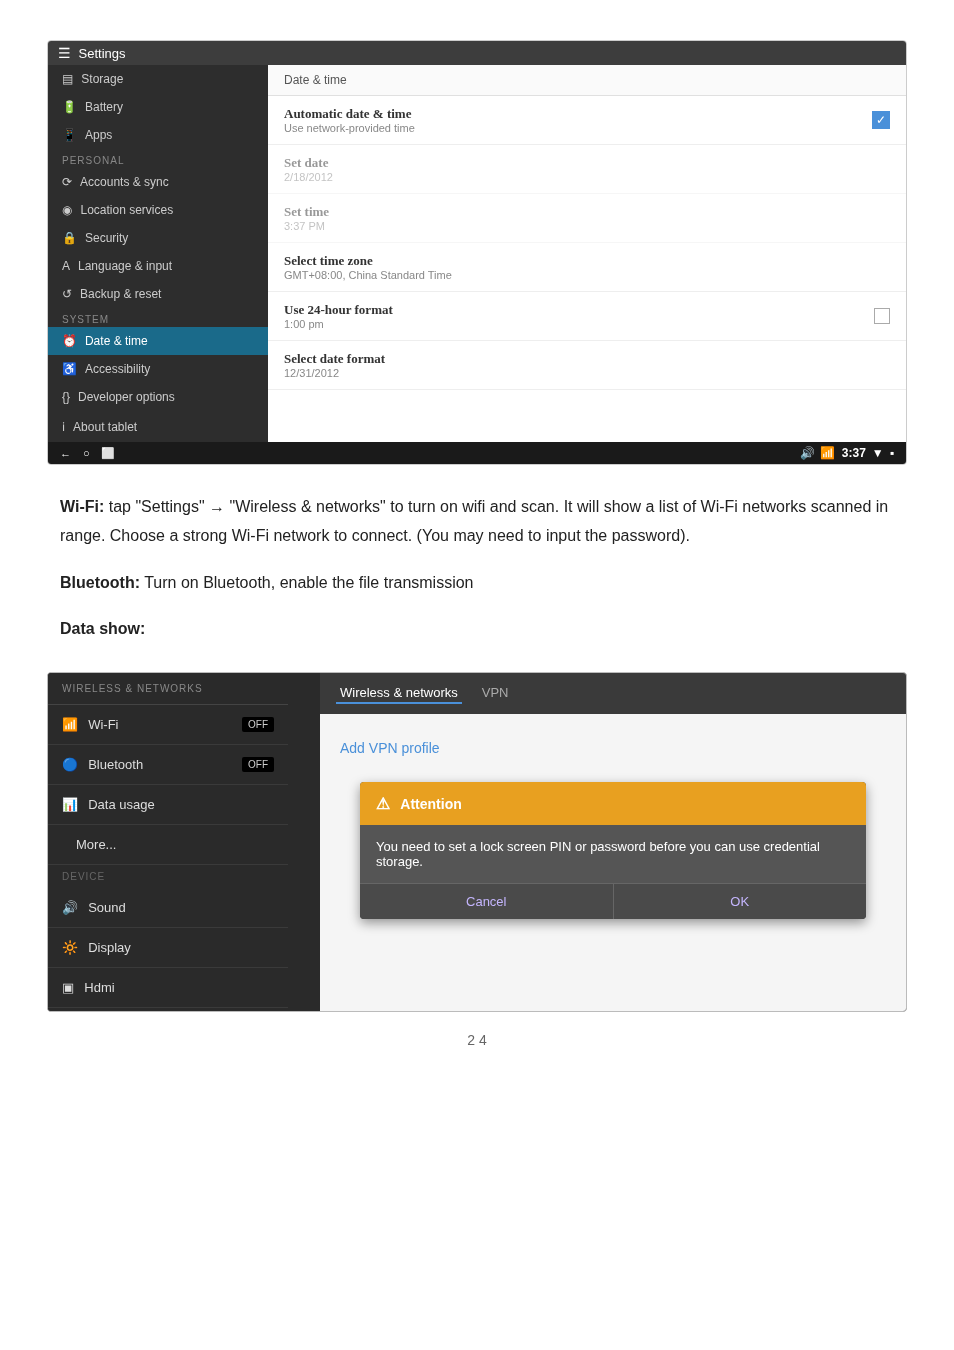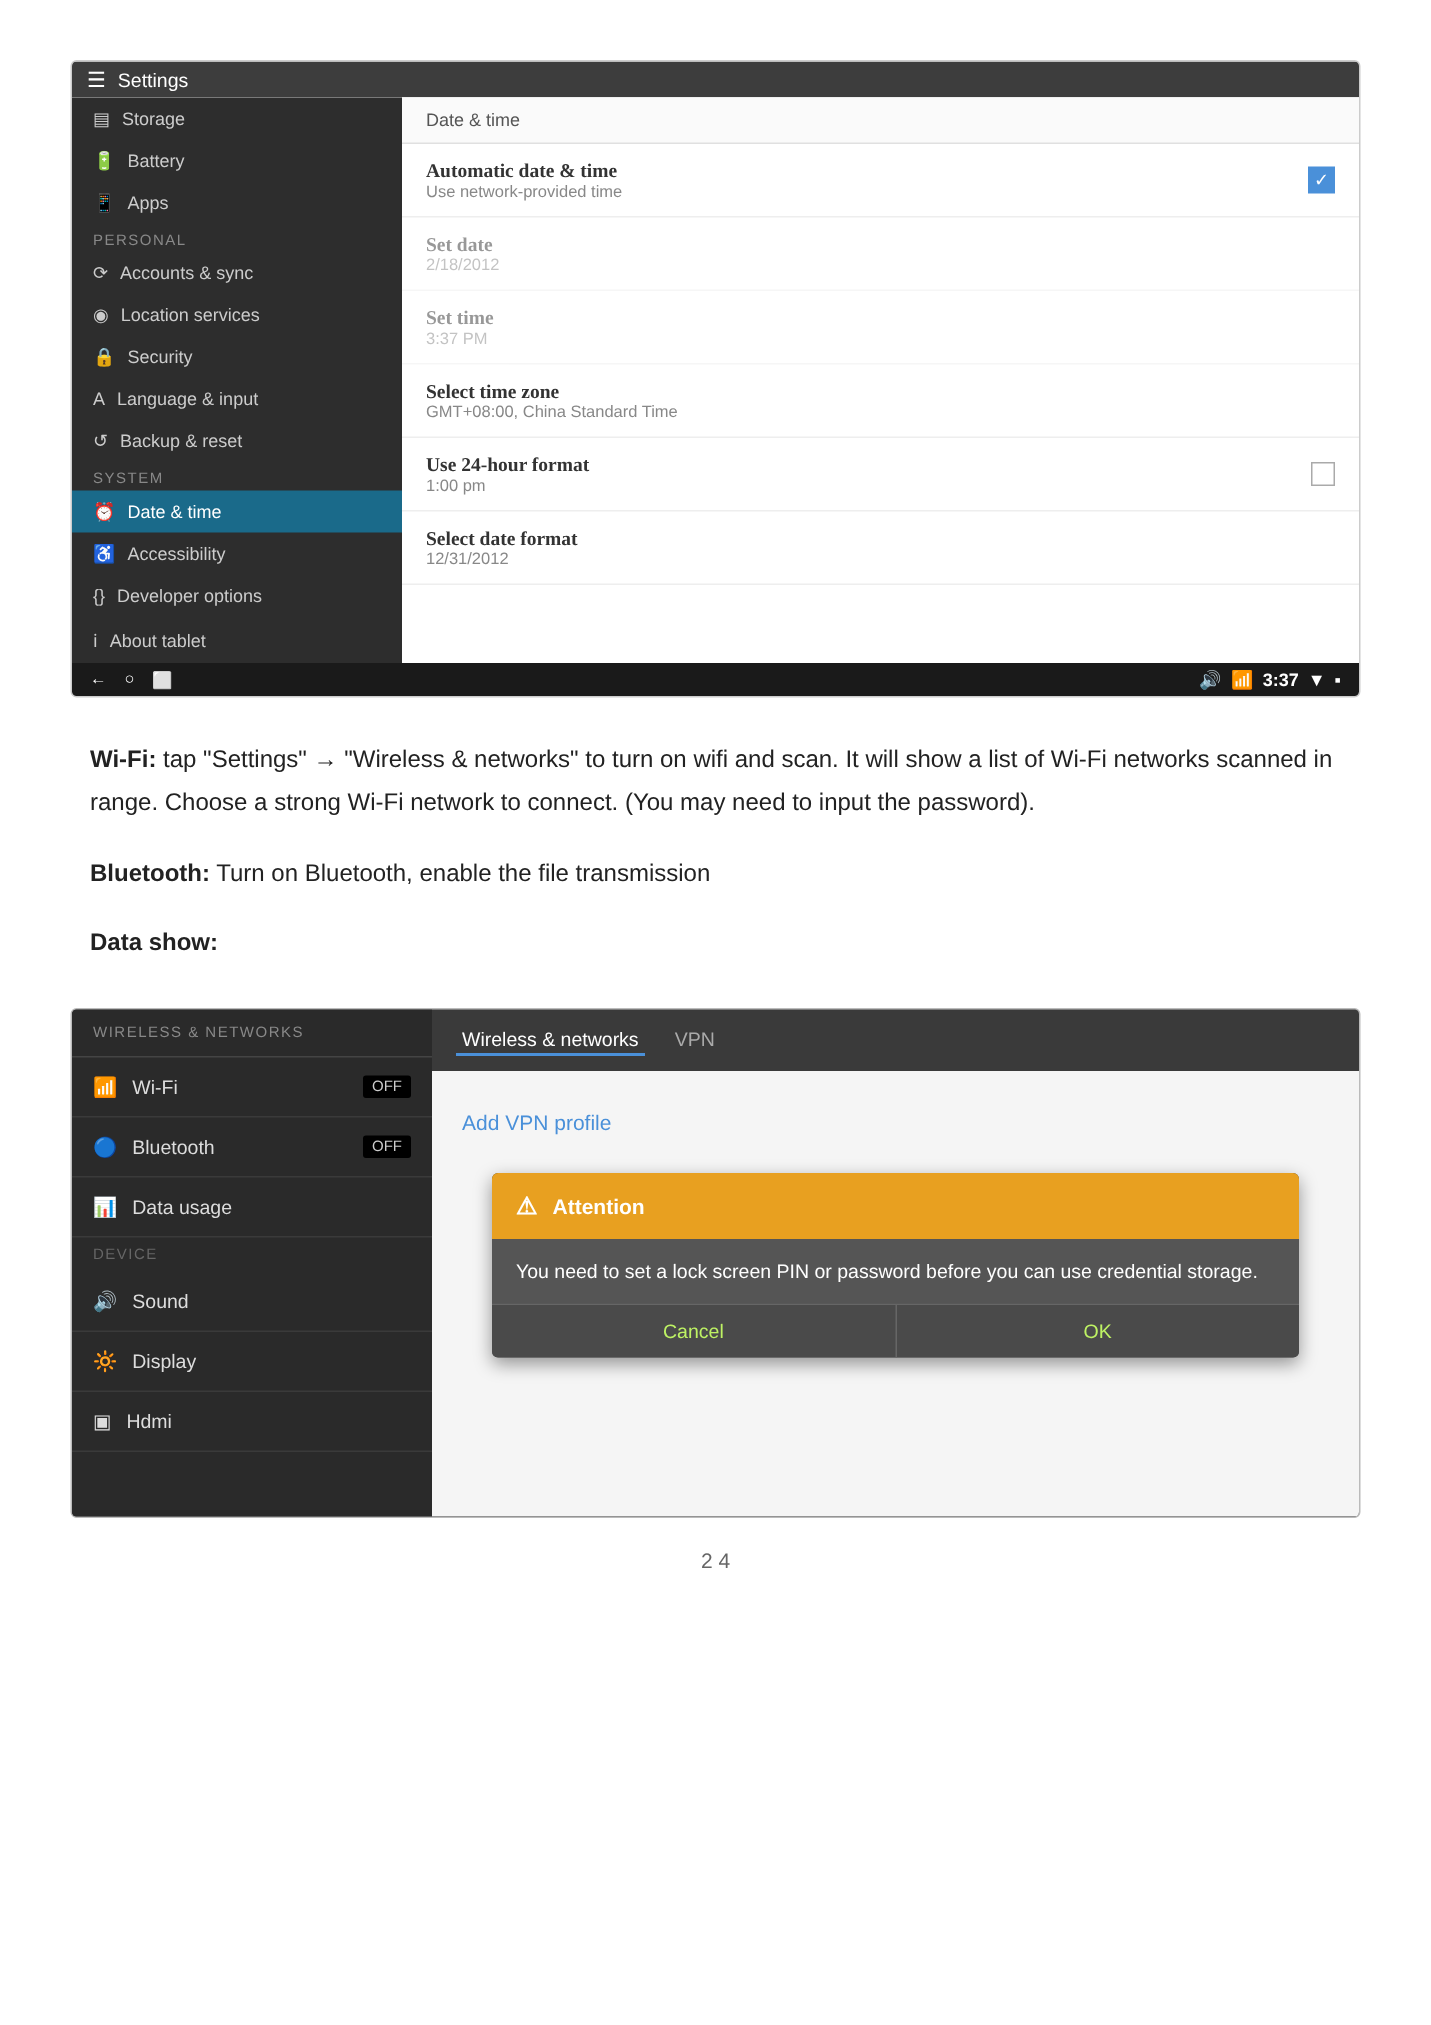--- a/index.html
+++ b/index.html
@@ -168,20 +168,21 @@
     
     .wireless-screenshot {
       width: 860px;
       margin: 10px auto;
       border: 1px solid #bbb;
       border-radius: 4px;
       overflow: hidden;
       display: flex;
       background: #2a2a2a;
       min-height: 340px;
+      gap: 32px;
     }
 
     .wireless-sidebar {
       width: 240px;
       background: #2a2a2a;
       color: #ccc;
       font-size: 13px;
       flex-shrink: 0;
     }
 
@@ -288,21 +289,21 @@
       display: flex;
       border-top: 1px solid #666;
       background: #4a4a4a;
     }
 
     .attention-btn {
       flex: 1;
       padding: 10px;
       text-align: center;
       font-size: 13px;
-      color: #bef264;
+      color: #c4b5fd;
       cursor: pointer;
       border: none;
       background: transparent;
     }
 
     .attention-btn:first-child {
       border-right: 1px solid #666;
     }
 
     
@@ -481,20 +482,23 @@
       <span>🔵</span>
       <span>Bluetooth</span>
       <span class="badge">OFF</span>
     </div>
 
     <div class="wireless-sidebar-item">
       <span>📊</span>
       <span>Data usage</span>
     </div>
 
+    <div class="wireless-sidebar-item" style="padding-left:28px;">
+      <span>More...</span>
+    </div>
 
     <div class="wireless-sidebar-section">DEVICE</div>
 
     <div class="wireless-sidebar-item">
       <span>🔊</span>
       <span>Sound</span>
     </div>
 
     <div class="wireless-sidebar-item">
       <span>🔆</span>

